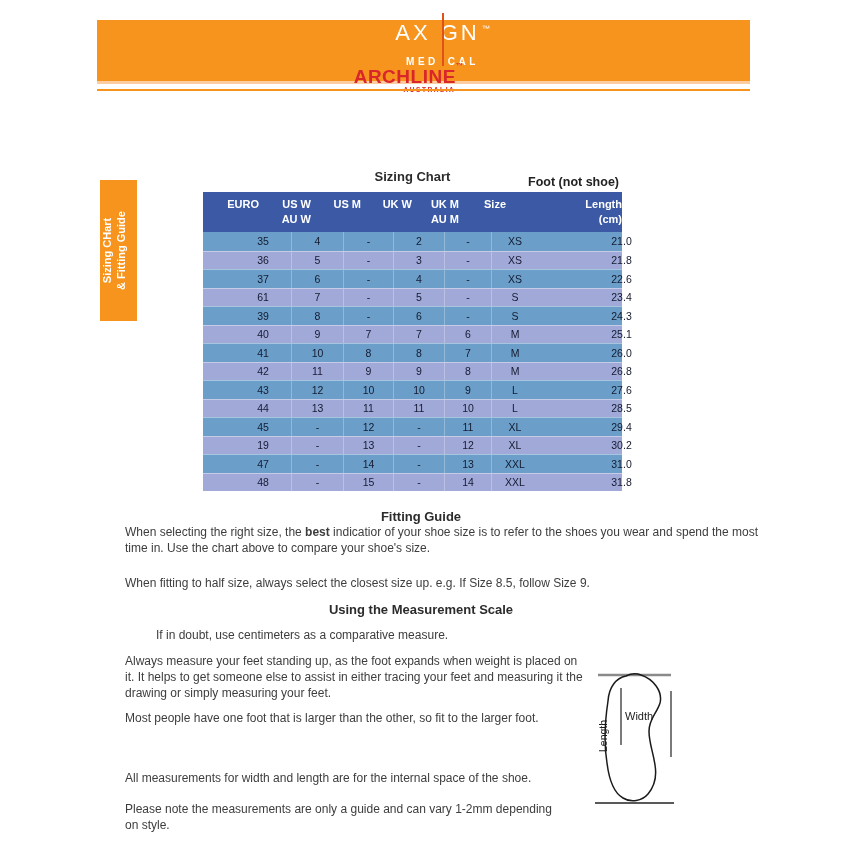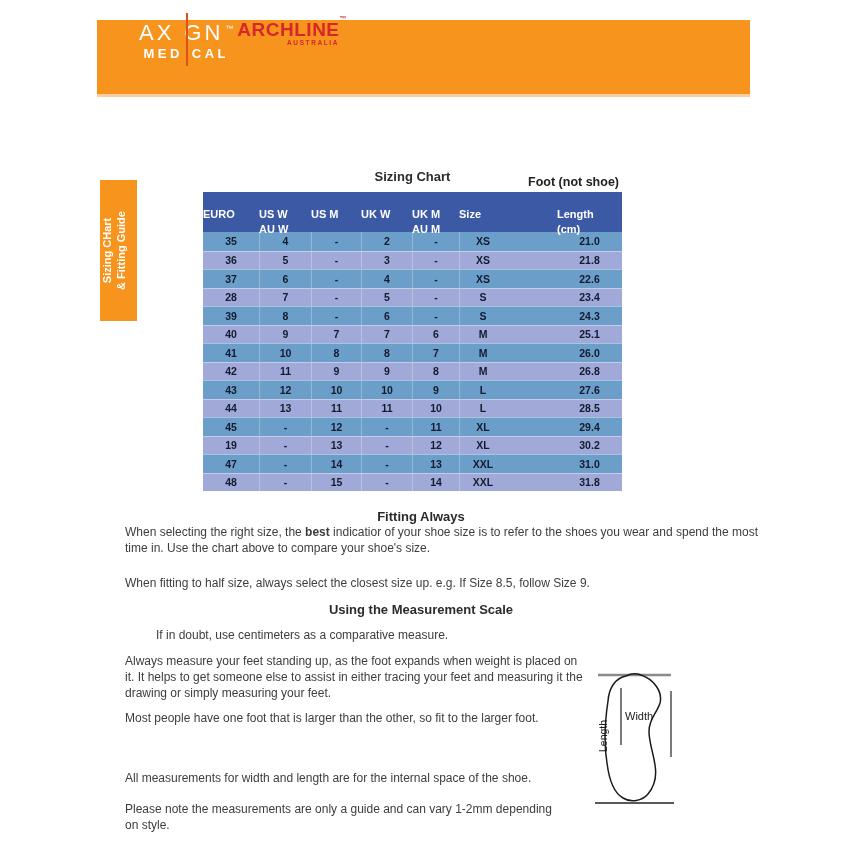--- a/index.html
+++ b/index.html
@@ -15,32 +15,32 @@
     --cell-ink:#141a30;
   }
   *{box-sizing:border-box;margin:0;padding:0;}
   html,body{background:#fff;}
   body{
     width:848px;height:848px;position:relative;overflow:hidden;
     font-family:"Liberation Sans", sans-serif;color:var(--ink);
   }
   
   .banner{
-    position:absolute;left:97px;top:20px;width:653px;height:77px;
+    position:absolute;left:97px;top:20px;width:653px;height:64px;
     background:var(--banner-orange);
     border-bottom:3px solid var(--banner-strip);
-    display:flex;align-items:flex-start;
+    display:flex;align-items:center;flex-direction:column;
   }
   .banner-underline{position:absolute;left:97px;top:89px;width:653px;height:2px;background:var(--banner-orange);}
   .axign-logo{position:relative;margin-left:38px;color:#fff;text-align:center;padding:0 4px;}
   .axign-line{position:absolute;left:50%;top:-7px;height:53px;width:2px;background:var(--logo-line-red);}
   .axign-main{font-size:22px;letter-spacing:3px;display:flex;align-items:baseline;justify-content:center;font-weight:400;}
   .axign-main .gap{display:inline-block;width:10px;}
   .axign-main sup{font-size:8px;margin-left:2px;position:relative;top:-9px;letter-spacing:0;}
-  .axign-sub{font-size:13px;letter-spacing:3.5px;display:flex;justify-content:center;margin-top:0;font-weight:bold;}
+  .axign-sub{font-size:10px;letter-spacing:3.5px;display:flex;justify-content:center;margin-top:10px;font-weight:bold;}
   .axign-sub .gap{display:inline-block;width:9px;}
   .banner-title{flex:1;text-align:center;font-size:21px;font-weight:bold;color:#fff;letter-spacing:0.3px;}
   .archline-logo{margin-right:30px;text-align:center;line-height:1;}
   .archline-name{font-size:19px;font-weight:bold;color:var(--brand-red);letter-spacing:0.5px;}
   .archline-name sup{font-size:7px;position:relative;top:-8px;}
   .archline-sub{font-size:6.5px;font-weight:bold;color:var(--brand-red);letter-spacing:1.6px;text-align:right;padding-right:8px;margin-top:1px;}
   
   .side-tab{position:absolute;left:100px;top:180px;width:37px;height:141px;background:var(--banner-orange);}
   .side-tab-text{
     position:absolute;width:141px;height:37px;left:-52px;top:52px;
@@ -49,25 +49,25 @@
   }
   
   .chart-title{position:absolute;top:169px;left:203px;width:419px;text-align:center;font-size:13px;font-weight:bold;color:var(--heading-ink);}
   .foot-label{position:absolute;top:175px;left:483px;width:136px;text-align:right;font-size:12.5px;font-weight:bold;color:#222;}
   .sizing-table{position:absolute;left:203px;top:192px;width:419px;}
   .thead{
     display:grid;grid-template-columns:56px 52px 50px 51px 47px 47px 51px 65px;
     background:var(--table-header-blue);color:#fff;font-weight:bold;
     height:40px;font-size:11px;
   }
-  .th{text-align:left;padding-top:15px;line-height:15px;}
+  .th{text-align:right;padding-top:5px;line-height:15px;}
   .trow{
     display:grid;grid-template-columns:56px 52px 50px 51px 47px 47px 51px 65px;
     height:18.5px;align-items:center;text-align:center;
-    font-size:10.5px;font-weight:bold;color:var(--cell-ink);
+    font-size:10.5px;font-weight:normal;color:var(--cell-ink);padding-left:32px;
   }
   .trow:nth-child(odd){background:var(--row-blue);}
   .trow:nth-child(even){background:var(--row-periwinkle);}
   .trow + .trow{border-top:1px solid rgba(255,255,255,0.4);}
   .trow .td:nth-child(-n+6):not(:first-child){border-left:1px solid rgba(255,255,255,0.28);}
   .td{height:100%;display:flex;align-items:center;justify-content:center;}
   
   .sec-heading{position:absolute;left:125px;width:592px;text-align:center;font-size:13px;font-weight:bold;color:var(--heading-ink);}
   .para{position:absolute;left:125px;font-size:12px;line-height:16px;color:var(--ink);}
   .h-fitting{top:509px;}
@@ -174,21 +174,21 @@
         <div class="td">37</div>
         <div class="td">6</div>
         <div class="td">-</div>
         <div class="td">4</div>
         <div class="td">-</div>
         <div class="td">XS</div>
         <div class="td"></div>
         <div class="td">22.6</div>
       </div>
       <div class="trow">
-        <div class="td">28</div>
+        <div class="td">61</div>
         <div class="td">7</div>
         <div class="td">-</div>
         <div class="td">5</div>
         <div class="td">-</div>
         <div class="td">S</div>
         <div class="td"></div>
         <div class="td">23.4</div>
       </div>
       <div class="trow">
         <div class="td">39</div>
@@ -286,21 +286,21 @@
         <div class="td">15</div>
         <div class="td">-</div>
         <div class="td">14</div>
         <div class="td">XXL</div>
         <div class="td"></div>
         <div class="td">31.8</div>
       </div>
     </div>
 </div>
 
-<div class="sec-heading h-fitting">Fitting Always</div>
+<div class="sec-heading h-fitting">Fitting Guide</div>
 <p class="para p-fit1"><span>When selecting the right size, the </span><b>best</b><span> indicatior of your shoe size is to refer to the shoes you wear and spend the most time in. Use the chart above to compare your shoe's size.</span></p>
 <p class="para p-fit2">When fitting to half size, always select the closest size up. e.g. If Size 8.5, follow Size 9.</p>
 
 <div class="sec-heading h-measure">Using the Measurement Scale</div>
 <p class="para p-m1">If in doubt, use centimeters as a comparative measure.</p>
 <p class="para p-m2">Always measure your feet standing up, as the foot expands when weight is placed on it. It helps to get someone else to assist in either tracing your feet and measuring it the drawing or simply measuring your feet.</p>
 <p class="para p-m3">Most people have one foot that is larger than the other, so fit to the larger foot.</p>
 <p class="para p-m4">All measurements for width and length are for the internal space of the shoe.</p>
 <p class="para p-m5">Please note the measurements are only a guide and can vary 1-2mm depending on style.</p>
 

